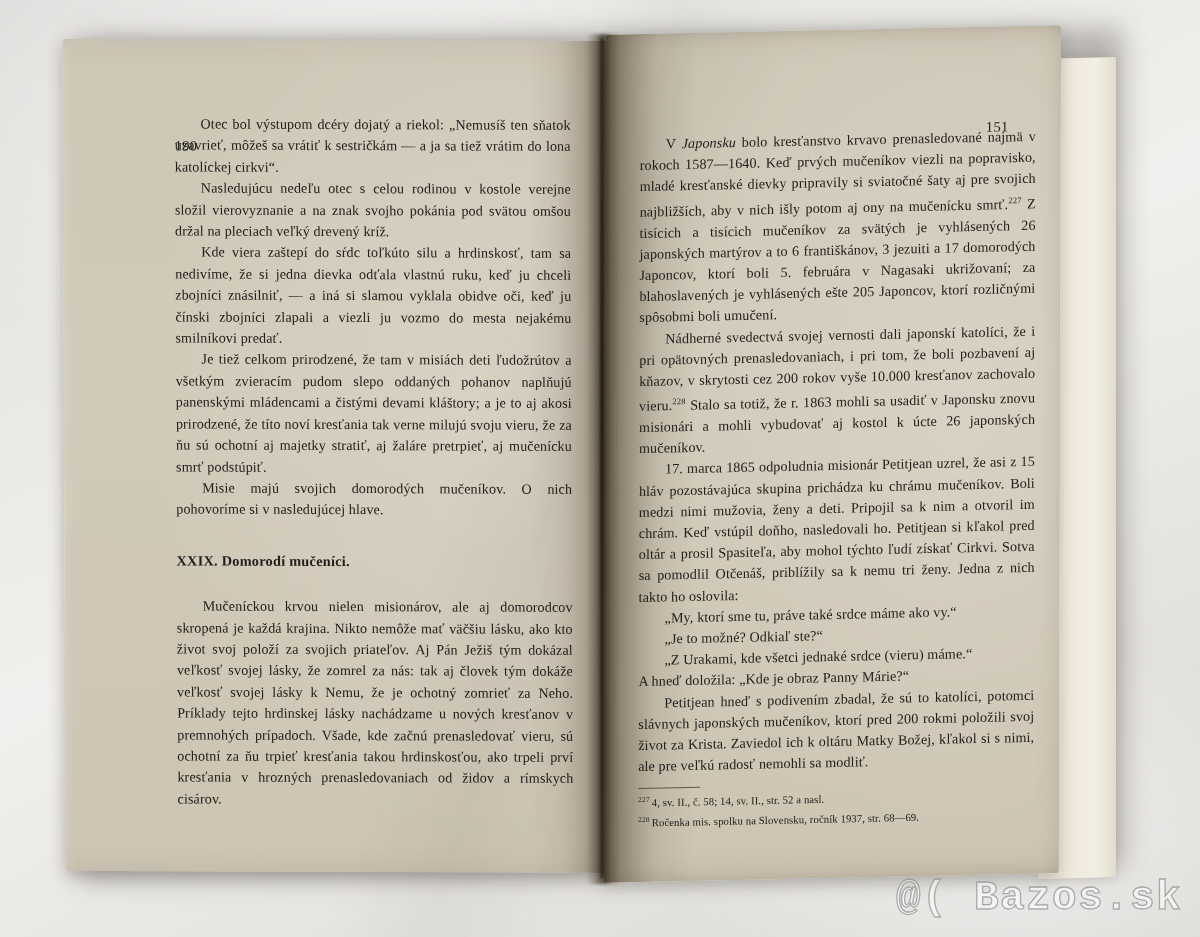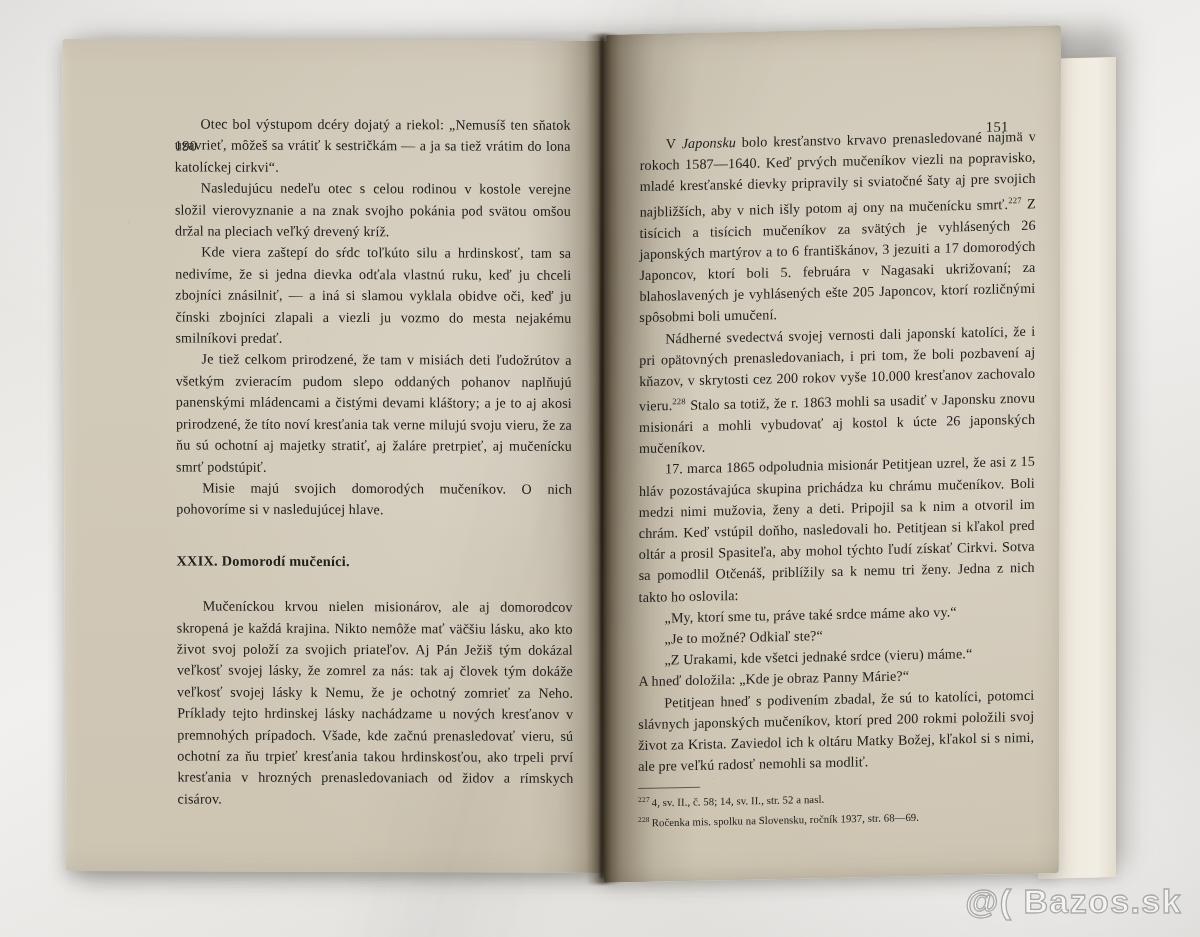--- a/index.html
+++ b/index.html
@@ -235,22 +235,22 @@
     right: 0; top: 0; width: 80px; height: 100%;
     background: linear-gradient(270deg, rgba(70,58,38,.34), rgba(70,58,38,.08) 60%, rgba(70,58,38,0));
     pointer-events: none;
   }
 
   
   #watermark {
     position: absolute;
     right: 18px;
     bottom: 16px;
-    font-family: Liberation Sans, sans-serif;
-    font-size: 34px;
+    font-family: Liberation Mono, monospace;
+    font-size: 41px;
     font-weight: 700;
     letter-spacing: 1.4px;
     color: transparent;
     -webkit-text-stroke: 1.3px rgba(150,150,150,.78);
     text-shadow: 0 1px 0 rgba(255,255,255,.55);
     user-select: none;
     white-space: nowrap;
     text-align: center;
   }
 </style>

